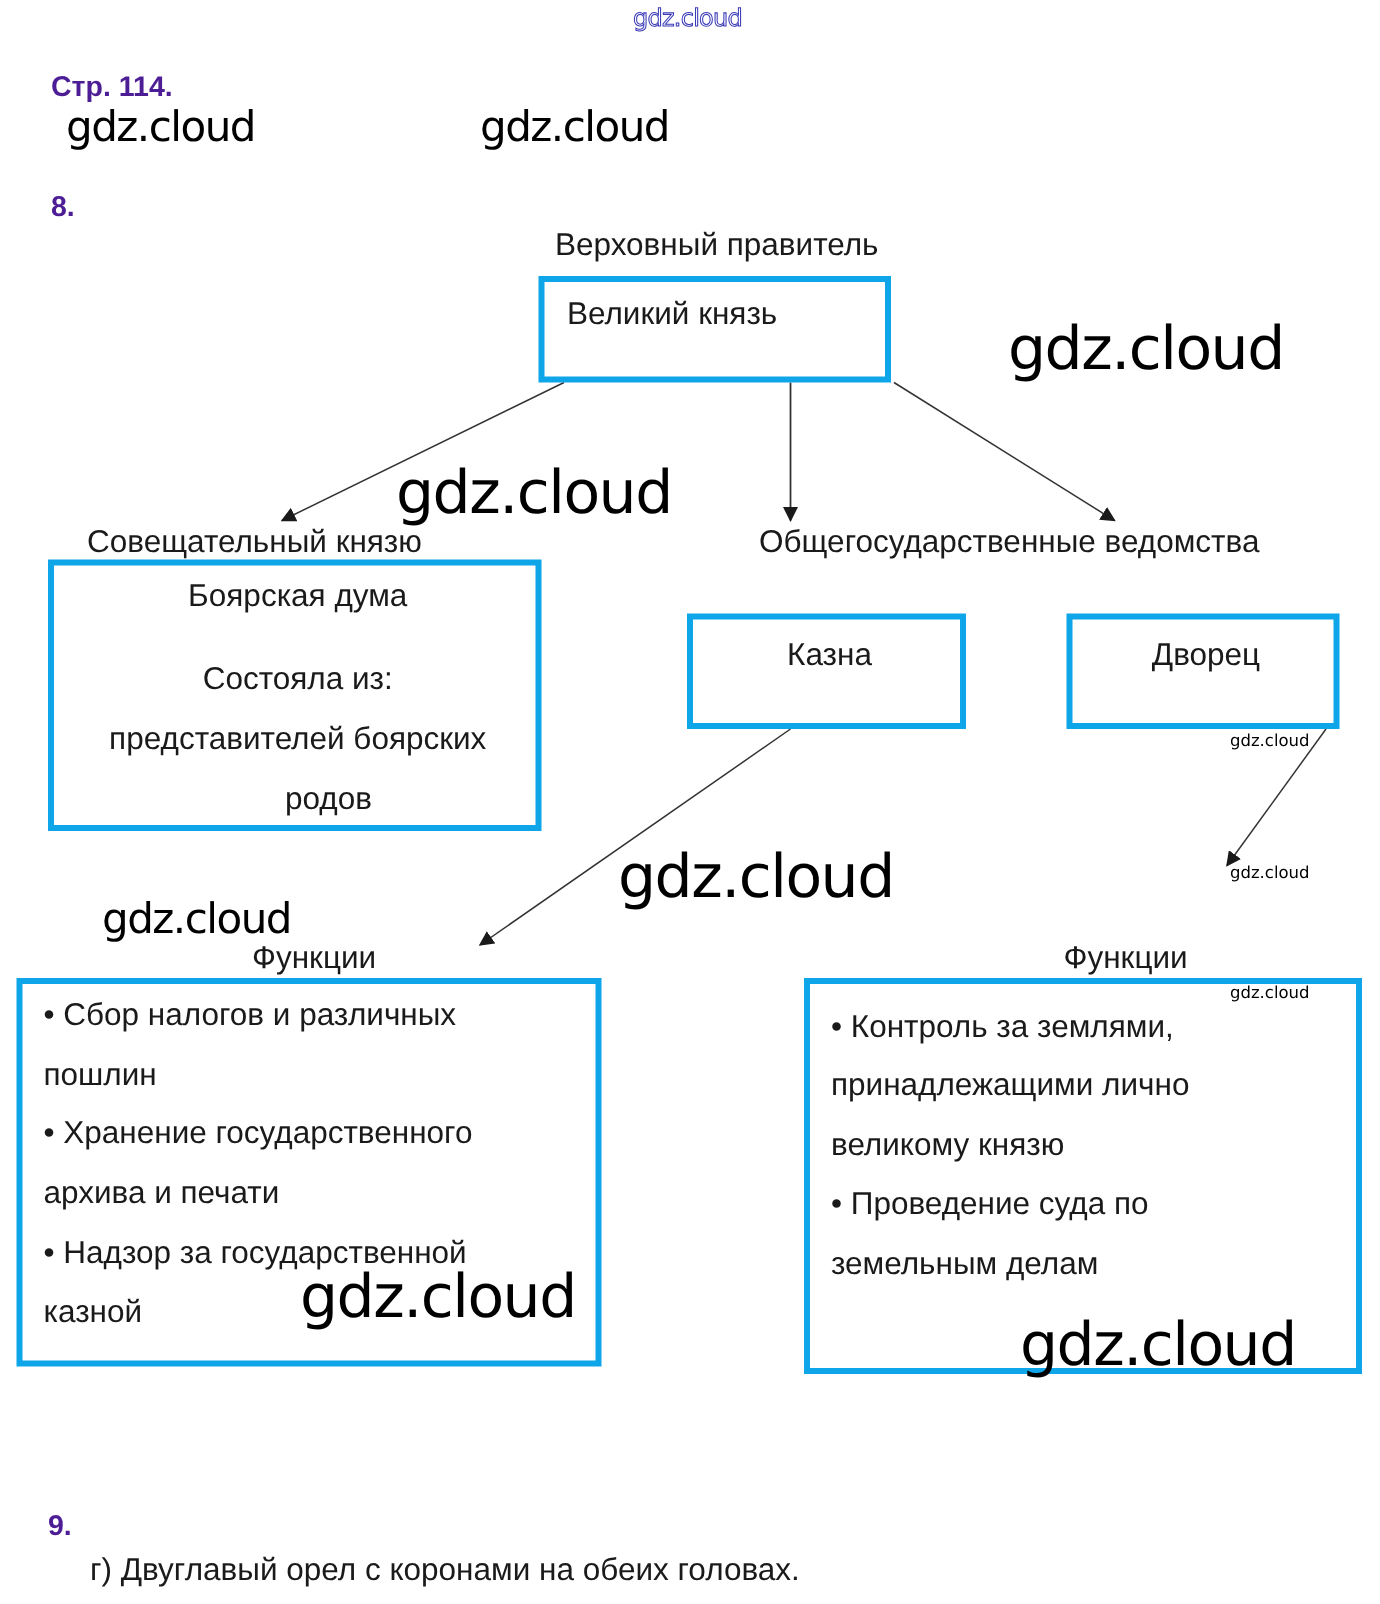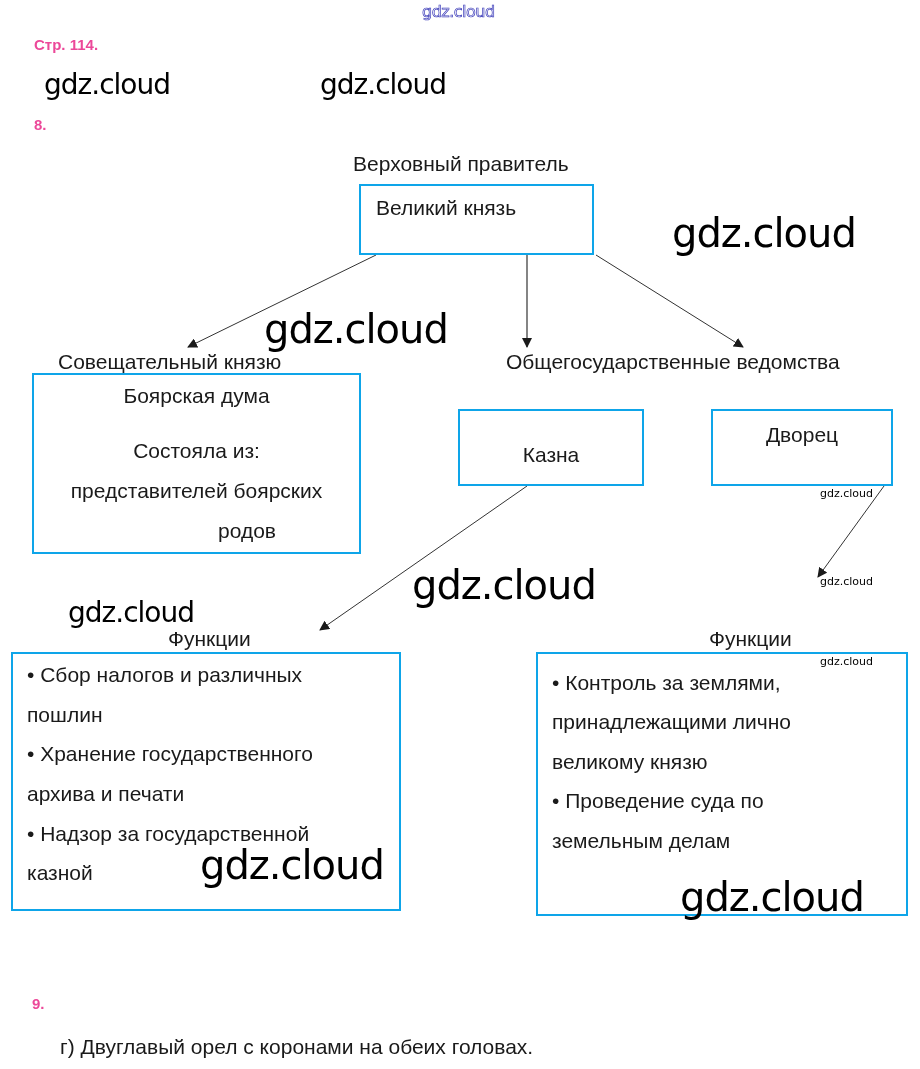--- a/index.html
+++ b/index.html
@@ -1,27 +1,27 @@
 <!DOCTYPE html>
 <html><head>
   <meta charset="utf-8">
   <style>
     html, body { margin: 0; padding: 0; background: #ffffff; }
     body { width: 920px; height: 1069px; position: relative; overflow: hidden;
            font-family: "Liberation Sans", sans-serif; color: #1a1a1a; }
     .abs { position: absolute; white-space: nowrap; }
     .top-wm { left: 422px; top: 2px; font-size: 16px; color: #ffffff;
               -webkit-text-stroke: 0.7px #3a3ab8; font-family: "DejaVu Sans", sans-serif; letter-spacing: -0.5px; }
-    .heading { font-weight: bold; font-size: 15px; color: #ec4899; }
+    .heading { font-weight: bold; font-size: 19px; color: #4c1d95; margin-top: 12px; }
     .wm { font-family: "DejaVu Sans", sans-serif; color: #000; letter-spacing: -1px; }
     .wm-m { font-size: 28px; }
     .wm-l { font-size: 40px; }
     .wm-s { font-size: 11px; letter-spacing: 0; }
     .label { font-size: 21px; color: #1a1a1a; }
-    .box { position: absolute; border: 2px solid #0ea5e9; box-sizing: border-box; background: transparent; }
+    .box { position: absolute; border: 4px solid #0ea5e9; box-sizing: border-box; background: transparent; }
     .box-text { position: absolute; font-size: 21px; white-space: nowrap; }
     .center { text-align: center; }
     .fn-line { position: absolute; font-size: 21px; white-space: nowrap; }
     svg.arrows { position: absolute; left: 0; top: 0; width: 920px; height: 1069px; pointer-events: none; }
   </style>
 </head>
 <body>
 
 <svg class="arrows" viewBox="0 0 920 1069">
   <defs>
@@ -38,39 +38,39 @@
 
 <div class="abs top-wm">gdz.cloud</div>
 
 <div class="abs heading" style="left:34px; top:36px;">Стр. 114.</div>
 
 <div class="abs wm wm-m" style="left:44px; top:68px;">gdz.cloud</div>
 <div class="abs wm wm-m" style="left:320px; top:68px;">gdz.cloud</div>
 
 <div class="abs heading" style="left:34px; top:116px;">8.</div>
 
-<div class="abs label" style="left:353px; top:152px;text-align:center;">Верховный правитель</div>
+<div class="abs label" style="left:370px; top:152px;text-align:center;">Верховный правитель</div>
 <div class="box" style="left:359px; top:184px; width:235px; height:71px;">
   <div class="box-text" style="left:15px; top:10px;">Великий князь</div>
 </div>
 
 <div class="abs wm wm-l" style="left:672px; top:210px;">gdz.cloud</div>
 <div class="abs wm wm-l" style="left:264px; top:306px;">gdz.cloud</div>
 
 <div class="abs label" style="left:58px; top:350px;">Совещательный князю</div>
 <div class="box" style="left:32px; top:373px; width:329px; height:181px;">
   <div class="box-text center" style="left:0; width:325px; top:9px;">Боярская дума</div>
   <div class="box-text center" style="left:0; width:325px; top:64px;">Состояла из:</div>
   <div class="box-text center" style="left:0; width:325px; top:104px;">представителей боярских</div>
-  <div class="box-text center" style="left:0; width:366px; top:144px;padding-left:30px;">родов</div>
+  <div class="box-text center" style="left:0; width:366px; top:144px;">родов</div>
 </div>
 
 <div class="abs label" style="left:506px; top:350px;">Общегосударственные ведомства</div>
 <div class="box" style="left:458px; top:409px; width:186px; height:77px;">
-  <div class="box-text center" style="left:0; width:182px; top:12px;margin-top:20px;">Казна</div>
+  <div class="box-text center" style="left:0; width:182px; top:12px;">Казна</div>
 </div>
 <div class="box" style="left:711px; top:409px; width:182px; height:77px;">
   <div class="box-text center" style="left:0; width:178px; top:12px;">Дворец</div>
 </div>
 
 <div class="abs wm wm-s" style="left:820px; top:487px;">gdz.cloud</div>
 <div class="abs wm wm-s" style="left:820px; top:575px;">gdz.cloud</div>
 <div class="abs wm wm-l" style="left:412px; top:562px;">gdz.cloud</div>
 <div class="abs wm wm-m" style="left:68px; top:596px;">gdz.cloud</div>
 

